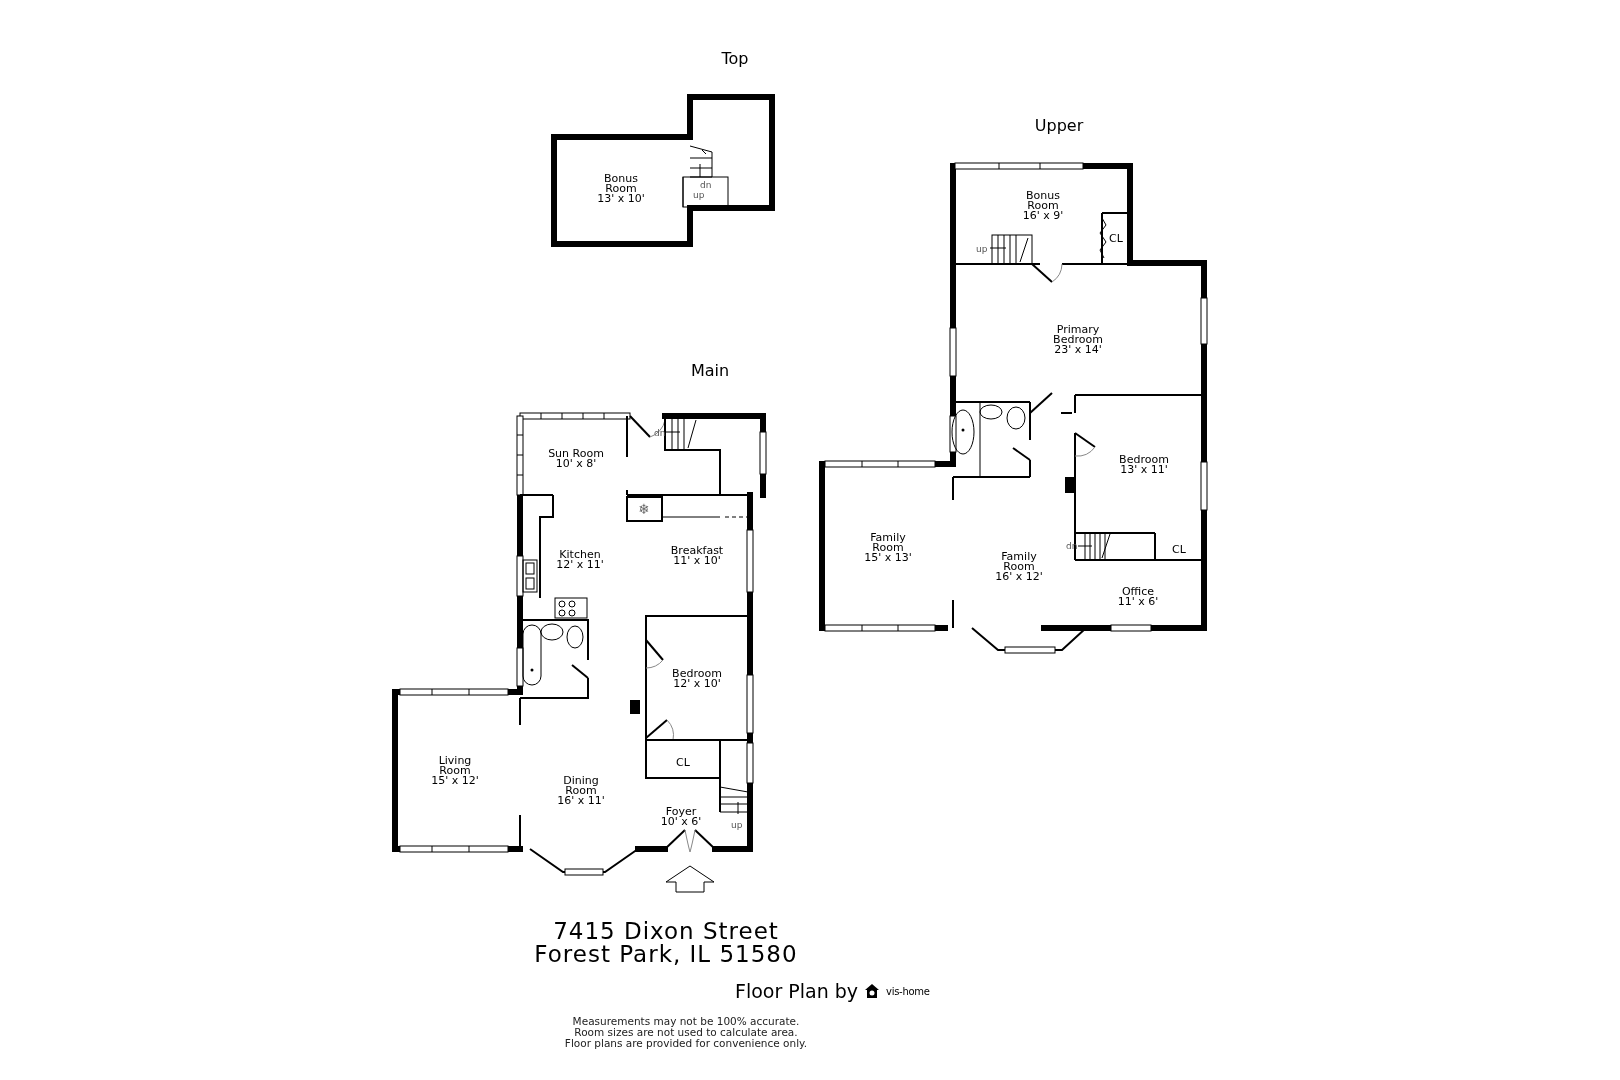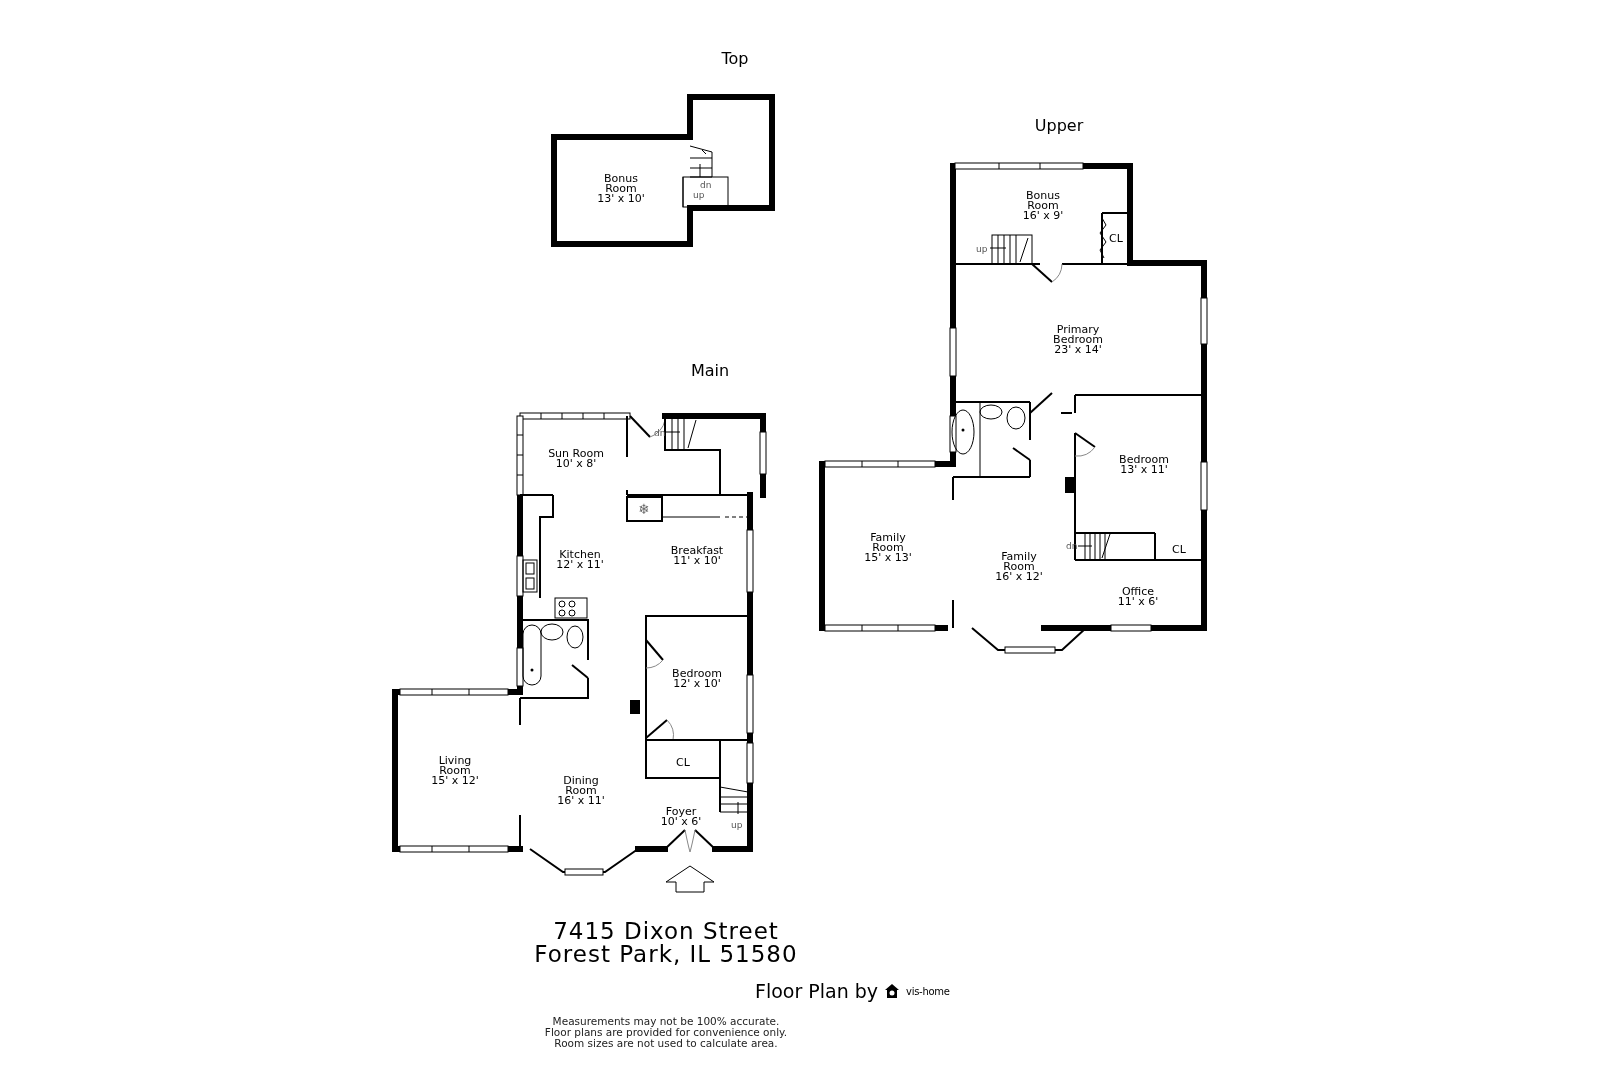--- a/index.html
+++ b/index.html
@@ -9,23 +9,23 @@
   .thin { stroke:#000; stroke-width:2; fill:none; }
   .hair { stroke:#000; stroke-width:1; fill:none; }
   .win { fill:#fff; stroke:#000; stroke-width:1; }
   .door-arc { stroke:#888; stroke-width:1; fill:none; }
   .room-label { font-family:"DejaVu Sans", sans-serif; font-size:11px; fill:#000; text-anchor:middle; }
   .floor-title { font-family:"DejaVu Sans", sans-serif; font-size:16px; fill:#000; text-anchor:middle; }
   .small { font-family:"DejaVu Sans", sans-serif; font-size:9px; fill:#555; }
   .cl { font-family:"DejaVu Sans", sans-serif; font-size:11px; fill:#000; text-anchor:middle; }
   .footer { position:absolute; left:0; width:1332px; text-align:center; color:#000; }
   .addr { top:920px; font-size:23px; line-height:23px; letter-spacing:1px; font-family:"DejaVu Sans", sans-serif; }
-  .credit { top:980px; left:735px; width:auto; text-align:left; font-size:19px; font-family:"DejaVu Sans", sans-serif; display:flex; align-items:center; gap:6px;margin-left:20px; }
+  .credit { top:980px; left:735px; width:auto; text-align:left; font-size:19px; font-family:"DejaVu Sans", sans-serif; display:flex; align-items:center; gap:6px; }
   .credit .brand { font-size:10px; font-weight:normal; letter-spacing:-0.3px; }
-  .disc { top:1016px; font-size:10.5px; line-height:11px; color:#222; font-family:"DejaVu Sans", sans-serif; }
+  .disc { top:1016px; font-size:10.5px; line-height:11px; color:#222; font-family:"DejaVu Sans", sans-serif;padding-left:20px; }
 </style>
 </head>
 <body>
 
 <svg id="plan" viewBox="0 0 1620 1080" xmlns="http://www.w3.org/2000/svg">
 
   <g>
     <text class="floor-title" x="735" y="64">Top</text>
 
     <polyline class="thick" points="690,137 554,137 554,244 690,244 690,208 772,208 772,97 690,97 690,137"></polyline>
@@ -313,15 +313,15 @@
   <span>Floor Plan by</span>
   <svg width="16" height="16" viewBox="0 0 16 16">
     <polygon points="8,1 15,7 13,7 13,15 3,15 3,7 1,7" fill="#000"></polygon>
     <circle cx="8" cy="10" r="2.5" fill="#fff"></circle>
   </svg>
   <span class="brand">vis-home</span>
 </div>
 
 <div class="footer disc">
   <div>Measurements may not be 100% accurate.</div>
+  <div>Room sizes are not used to calculate area.</div>
   <div>Floor plans are provided for convenience only.</div>
-  <div>Room sizes are not used to calculate area.</div>
 </div>
 
 </body></html>

